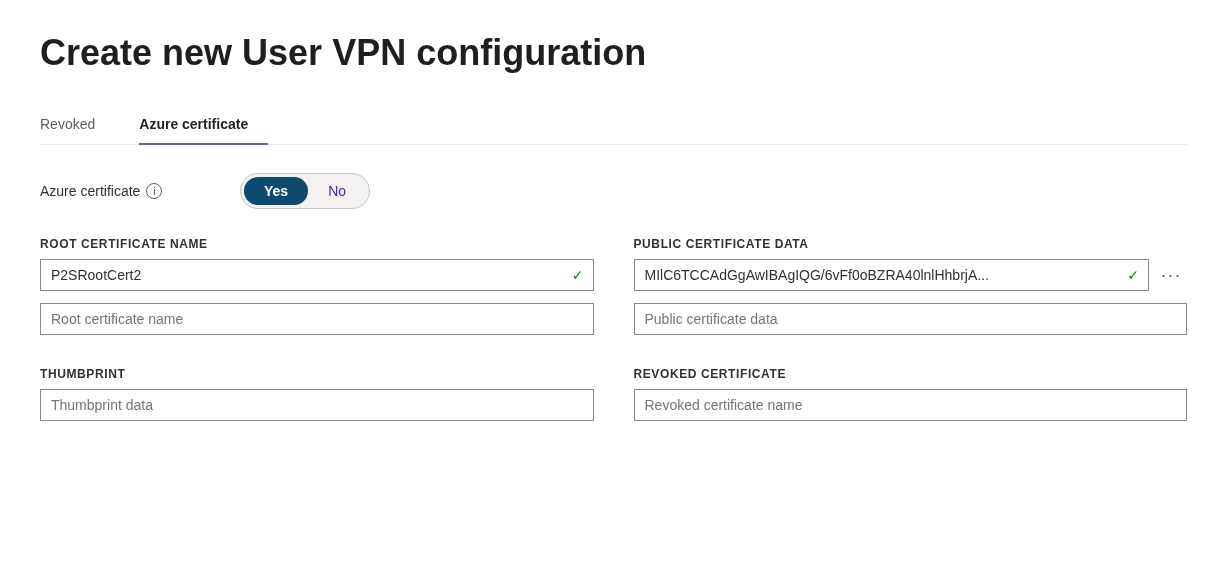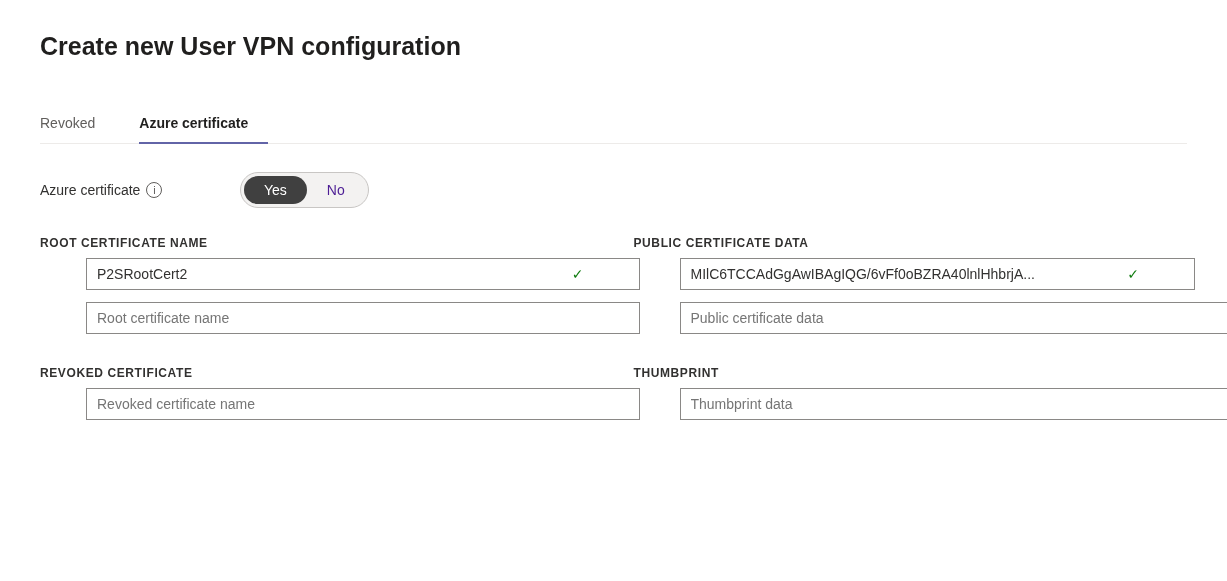--- a/index.html
+++ b/index.html
@@ -11,24 +11,24 @@
     body {
       font-family: 'Segoe UI', -apple-system, BlinkMacSystemFont, sans-serif;
       background: #ffffff;
       color: #323130;
       padding: 32px 40px;
       width: 1227px;
       min-height: 581px;
     }
 
     .page-title {
-      font-size: 25px;
+      font-size: 36px;
       font-weight: 600;
       color: #201f1e;
-      margin-bottom: 44px;
+      margin-bottom: 32px;
     }
 
     .tabs {
       display: flex;
       align-items: center;
       border-bottom: 1px solid #edebe9;
       margin-bottom: 28px;
       gap: 0;
     }
 
@@ -104,23 +104,23 @@
       padding: 6px 20px;
       border-radius: 16px;
       font-size: 14px;
       cursor: pointer;
       border: none;
       background: transparent;
       font-family: inherit;
     }
 
     .toggle-btn.active {
-      background: #404040;
+      background: #0c4a6e;
       color: #ffffff;
-      font-weight: 400;
+      font-weight: 700;
     }
 
     .toggle-btn.inactive {
       background: transparent;
       color: #4c1d95;
     }
 
     .columns-section {
       display: grid;
       grid-template-columns: 1fr 1fr;
@@ -171,21 +171,20 @@
       position: absolute;
       right: 10px;
       top: 50%;
       transform: translateY(-50%);
       color: #107c10;
       font-size: 14px;
     }
 
     .input-wrapper input {
       padding-right: 30px;
-      margin-left: 46px;
     }
 
     .more-btn {
       display: flex;
       align-items: center;
       justify-content: center;
       width: 32px;
       height: 32px;
       cursor: pointer;
       color: #605e5c;
@@ -252,29 +251,29 @@
       <div class="input-wrapper">
         <input class="text-input placeholder-only" type="text" placeholder="Public certificate data" style="">
       </div>
     </div>
   </div>
 </div>
 
 <div class="columns-bottom">
 
   <div>
+    <div class="column-label">THUMBPRINT</div>
+    <div class="input-row">
+      <div class="input-wrapper">
+        <input class="text-input placeholder-only" type="text" placeholder="Thumbprint data" style="">
+      </div>
+    </div>
+  </div>
+
+  <div>
     <div class="column-label">REVOKED CERTIFICATE</div>
     <div class="input-row">
       <div class="input-wrapper">
         <input class="text-input placeholder-only" type="text" placeholder="Revoked certificate name" style="">
       </div>
     </div>
   </div>
-
-  <div>
-    <div class="column-label">THUMBPRINT</div>
-    <div class="input-row">
-      <div class="input-wrapper">
-        <input class="text-input placeholder-only" type="text" placeholder="Thumbprint data" style="">
-      </div>
-    </div>
-  </div>
 </div>
 
 </body></html>

